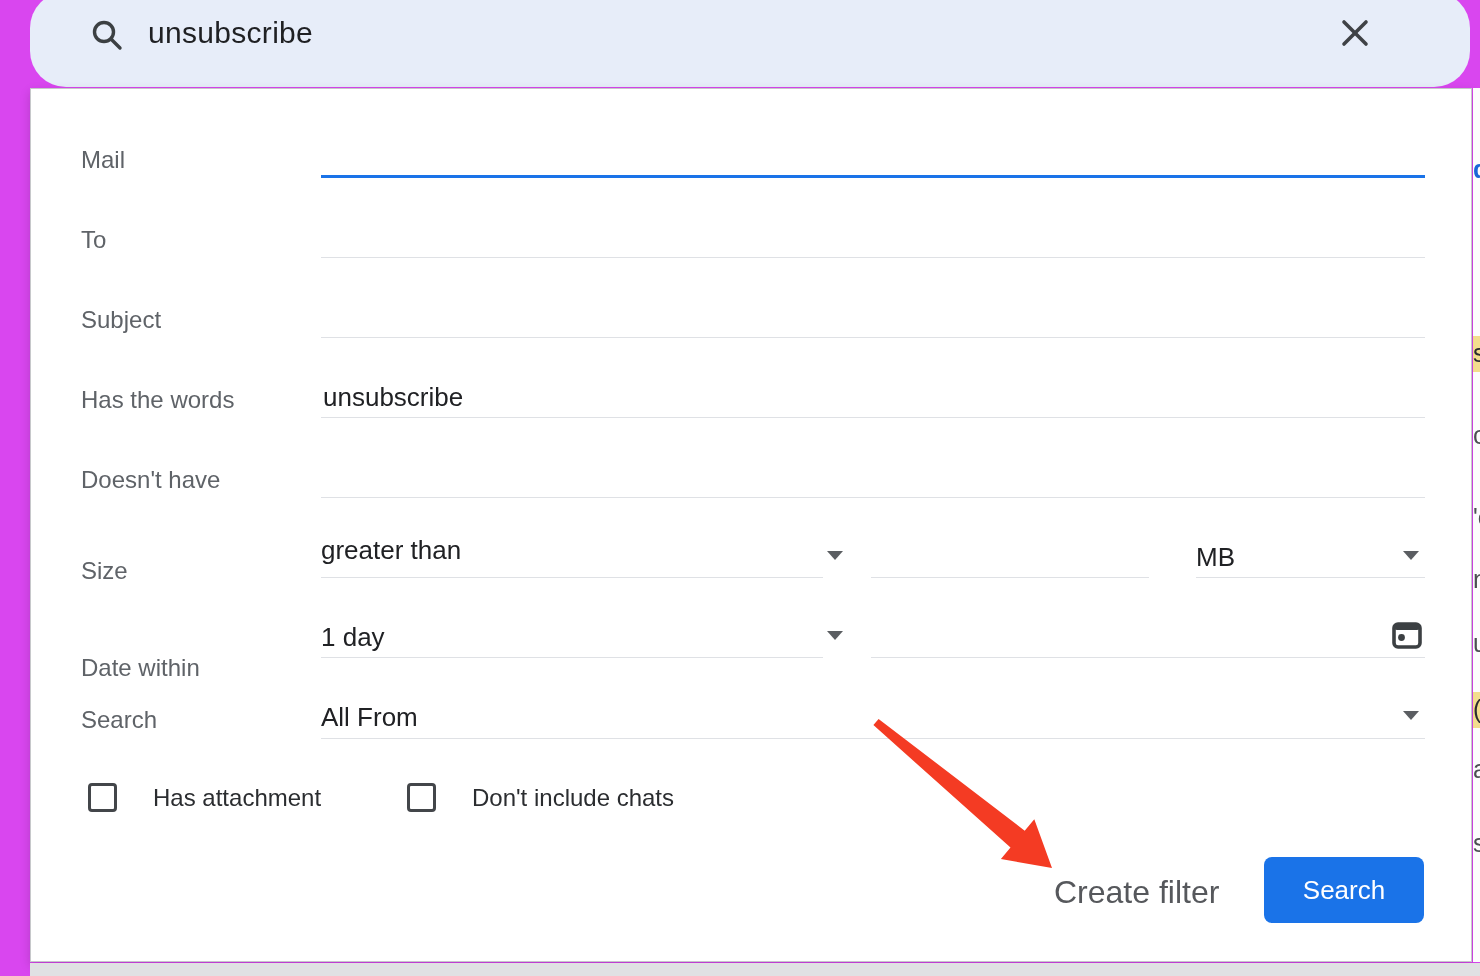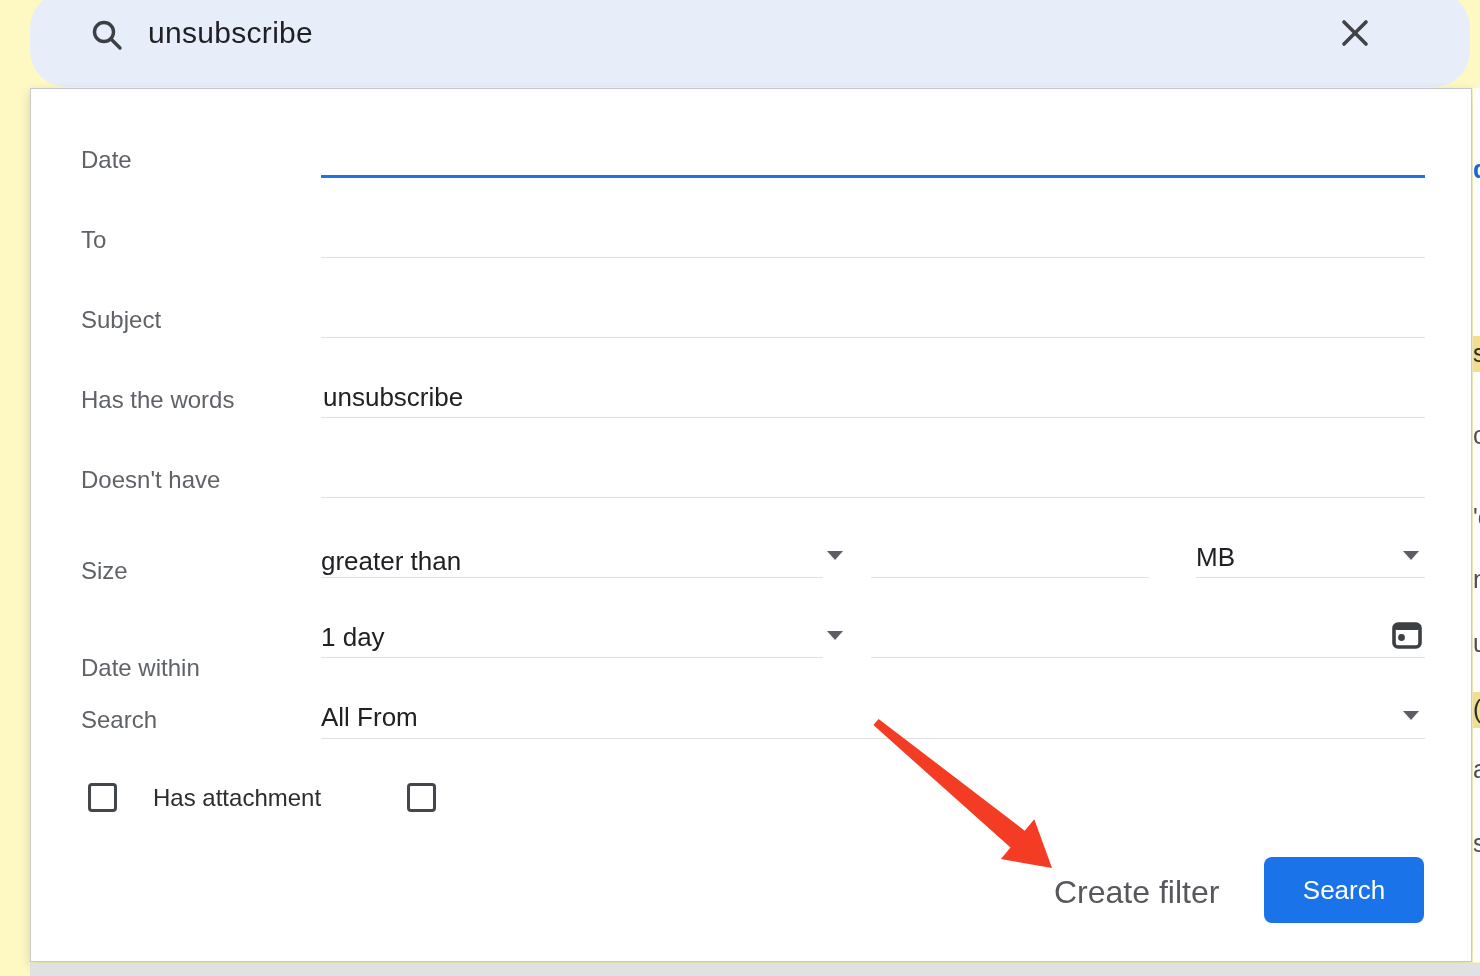--- a/index.html
+++ b/index.html
@@ -1,18 +1,18 @@
 <!DOCTYPE html>
 <html><head>
 <meta charset="utf-8">
 <style>
   * { margin:0; padding:0; box-sizing:border-box; }
   html,body { width:1480px; height:976px; }
   body { font-family:"Liberation Sans", sans-serif; background:#f4f6fb; }
-  .stage { position:relative; width:1480px; height:976px; overflow:hidden; background:#fef9c3; }
+  .stage { position:relative; width:1480px; height:976px; overflow:hidden; background:#d946ef; }
 
   
   .search-pill { position:absolute; left:30px; top:-8px; width:1440px; height:95px;
                  background:#e7edf9; border-radius:36px; }
   .search-icon { position:absolute; left:60px; top:26px; width:34px; height:34px; }
   .search-query { position:absolute; left:118px; top:24px; font-size:30px; color:#1f2023; letter-spacing:.3px; }
   .close-icon { position:absolute; left:1306px; top:22px; width:38px; height:38px; cursor:pointer; }
 
   
   .dialog { position:absolute; left:30px; top:88px; width:1442px; height:874px;
@@ -36,21 +36,21 @@
   .ul-haswords{left:290px;width:1104px;top:328px}
   .ul-doesnt{left:290px;width:1104px;top:408px}
   .ul-sizeop{left:290px;width:502px;top:488px}
   .ul-sizeamt{left:840px;width:278px;top:488px}
   .ul-sizeunit{left:1165px;width:229px;top:488px}
   .ul-daterange{left:290px;width:502px;top:568px}
   .ul-dateval{left:840px;width:554px;top:568px}
   .ul-scope{left:290px;width:1104px;top:649px}
 
   .val-haswords{left:292px;top:292px}
-  .val-sizeop{left:290px;top:456px}
+  .val-sizeop{left:290px;top:445px}
   .val-sizeunit{left:1165px;top:452px}
   .val-daterange{left:290px;top:532px}
   .val-scope{left:290px;top:612px}
 
   .tri-sizeop{left:796px;top:462px}
   .tri-sizeunit{left:1372px;top:462px}
   .tri-daterange{left:796px;top:542px}
   .tri-scope{left:1372px;top:622px}
 
   .cal-icon{position:absolute;left:1360px;top:530px;width:32px;height:32px;cursor:pointer;}
@@ -91,21 +91,21 @@
     </svg>
     <span class="search-query">unsubscribe</span>
     <svg class="close-icon" viewBox="0 0 38 38">
       <line x1="8" y1="8" x2="30" y2="30" stroke="#3f4246" stroke-width="3.6" stroke-linecap="round"></line>
       <line x1="30" y1="8" x2="8" y2="30" stroke="#3f4246" stroke-width="3.6" stroke-linecap="round"></line>
     </svg>
   </div>
 
   <div class="dialog">
 
-    <span class="flabel lab-from">Date</span>
+    <span class="flabel lab-from">Mail</span>
     <span class="fvalue" style="left:292px;top:52px"></span>
     <div class="uline-blue ul-from"></div>
 
     <span class="flabel lab-to">To</span>
     <span class="fvalue" style="left:292px;top:132px"></span>
     <div class="uline ul-to"></div>
 
     <span class="flabel lab-subject">Subject</span>
     <span class="fvalue" style="left:292px;top:212px"></span>
     <div class="uline ul-subject"></div>
@@ -141,20 +141,21 @@
     </svg>
 
     <span class="flabel lab-search">Search</span>
     <span class="fvalue val-scope">All From</span>
     <div class="tri tri-scope"></div>
     <div class="uline ul-scope"></div>
 
     <div class="checkbox cb1"></div>
     <span class="cblabel cbl1">Has attachment</span>
     <div class="checkbox cb2"></div>
+    <span class="cblabel cbl2">Don't include chats</span>
 
     <span class="create-filter">Create filter</span>
     <button class="search-btn">Search</button>
   </div>
 
   <div class="below-band"></div>
 
   <div class="right-strip">
     <span class="frag fg0">d</span>
     <span class="frag hl fg1">s</span>

